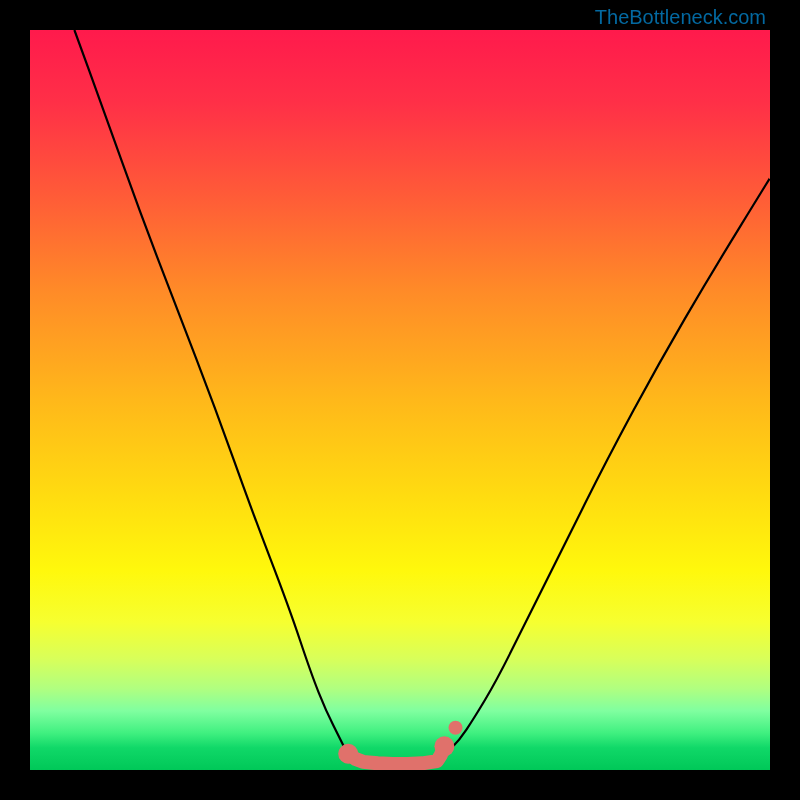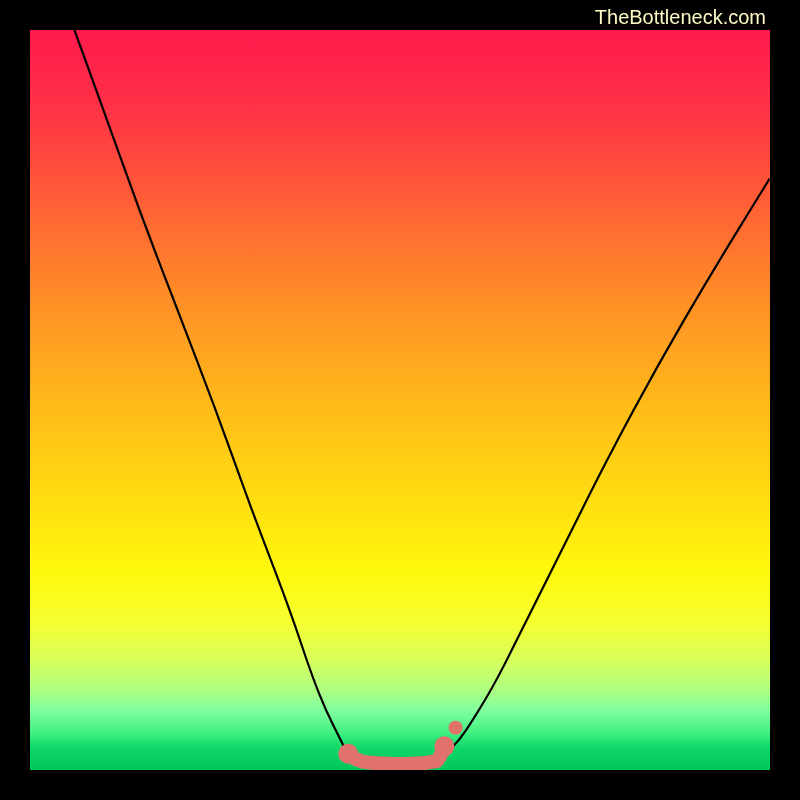--- a/index.html
+++ b/index.html
@@ -15,21 +15,21 @@
   .gradient-bg {
     position: absolute;
     left: 0; top: 0;
     width: 100%;
     height: 100%;
   }
   .watermark {
     position: absolute;
     top: 6px;
     right: 34px;
-    color: #fef9c3;
+    color: #0369a1;
     font-size: 20px;
     font-weight: 500;
     z-index: 10;
   }
   .curves {
     position: absolute;
     left: 0; top: 0;
     width: 100%;
     height: 100%;
     z-index: 5;

